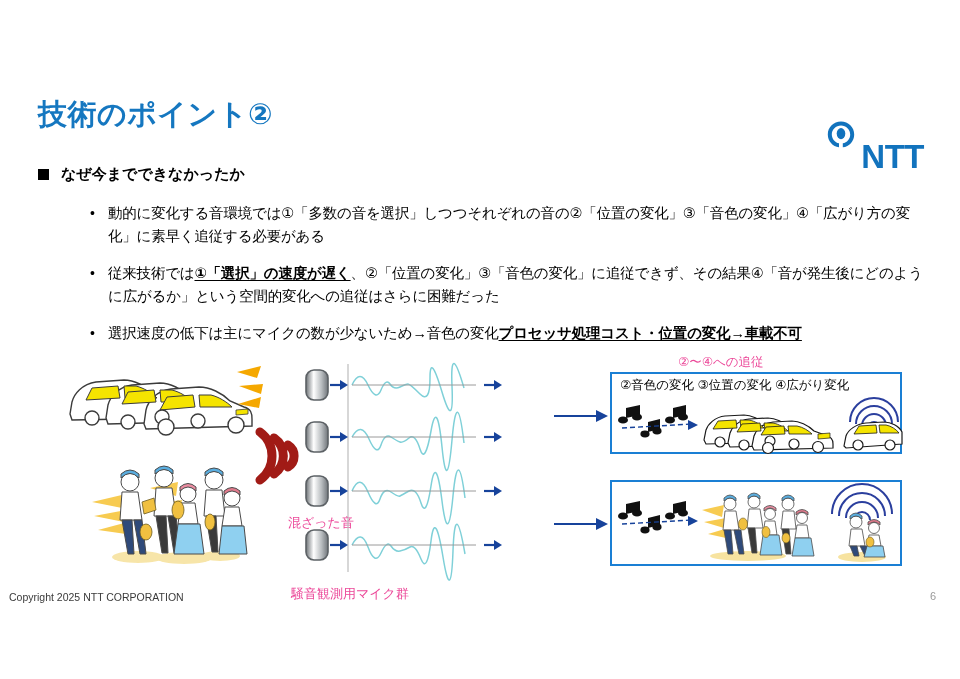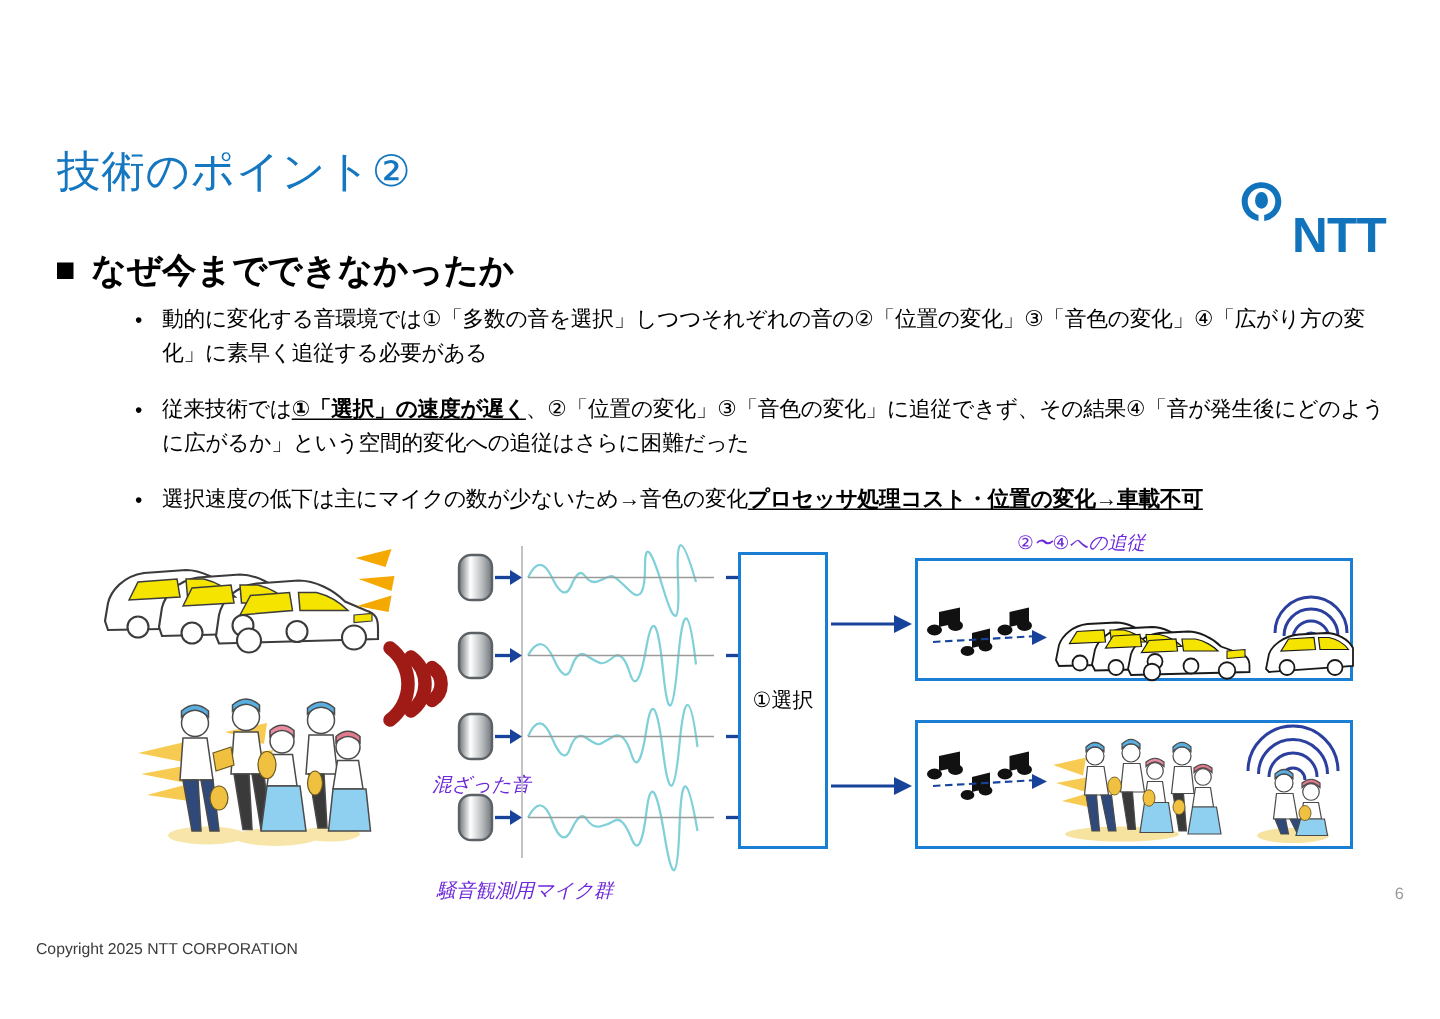--- a/index.html
+++ b/index.html
@@ -22,21 +22,21 @@
     height: 679px;
     background: #ffffff;
   }
 
   
   .slide-title {
     position: absolute;
     left: 38px;
     top: 95px;
     font-size: 29px;
-    font-weight: 400;
+    font-weight: 700;
     color: #1577c0;
     letter-spacing: 0.5px;
     white-space: nowrap;
   }
   .ntt-logo {
     position: absolute;
     right: 36px;
     top: 96px;
     display: flex;
     align-items: center;
@@ -53,21 +53,21 @@
   }
 
   
   .section-head {
     position: absolute;
     left: 38px;
     top: 165px;
     display: flex;
     align-items: center;
     gap: 12px;
-    font-size: 23px;
+    font-size: 15px;
     font-weight: 700;
     color: #000;
   }
   .sq-bullet {
     width: 11px; height: 11px;
     background: #000;
     display: inline-block;
   }
 
   .bullets {
@@ -114,23 +114,22 @@
     height: 260px;
   }
   .fig-abs { position: absolute; }
 
   .cars-group { left: 62px; top: 10px; }
   .people-group { left: 92px; top: 106px; }
 
   .lbl {
     position: absolute;
     font-size: 13px;
-    color: #6d28d9;
+    color: #ec4899;
     white-space: nowrap;
-    font-style: italic;
   }
   .lbl-mixed { left: 248px; top: 162px; margin-left: 40px; }
   .lbl-micarray { left: 262px; top: 233px; margin-left: 29px; }
   .lbl-track { left: 678px; top: 2px; font-size: 12.5px; }
 
   .select-box {
     position: absolute;
     left: 492px;
     top: 16px;
     width: 60px;
@@ -161,26 +160,25 @@
     position: absolute;
     left: 8px; top: 3px;
     font-size: 12.5px;
     color: #000;
     white-space: nowrap;
   }
 
   
   .copyright {
     position: absolute;
-    left: 24px;
+    left: 9px;
     top: 591px;
     font-size: 10.5px;
     color: #3a3a3a;
     white-space: nowrap;
-    margin-top: 36px;
   }
   .page-no {
     position: absolute;
     right: 24px;
     top: 590px;
     font-size: 11px;
     color: #9a9a9a;
   }
   svg { display: block; overflow: visible; }
 </style>
@@ -389,34 +387,32 @@
         <rect x="-4" y="166" width="22" height="30" rx="8" fill="url(#micg)" stroke="#5c6165" stroke-width="1.6"></rect>
         <path d="M20 181 L34 181" stroke="#17439b" stroke-width="2.2"></path>
         <path d="M30 176 L38 181 L30 186 Z" fill="#17439b"></path>
         <path d="M42 181 q9 -17 16 2 t13 6 t10 -7 t9 5 t10 -4 t11 12 t10 -18 t12 16 t10 -6 t12 3" fill="none" stroke="#7fd0d8" stroke-width="1.5"></path>
         <line x1="42" y1="181" x2="166" y2="181" stroke="#9a9a9a" stroke-width="1"></line>
         <path d="M174 181 L188 181" stroke="#17439b" stroke-width="2.2"></path>
         <path d="M184 176 L192 181 L184 186 Z" fill="#17439b"></path>
       </svg>
     </div>
 
-    <div class="select-box">
-      <span class="select-label">①選択</span>
-    </div>
 
     <div class="fig-abs" style="left:552px; top:16px;">
       <svg width="62" height="198" viewBox="0 0 62 198" aria-hidden="true">
         <path d="M2 48 L48 48" stroke="#17439b" stroke-width="2"></path>
         <path d="M44 42 L56 48 L44 54 Z" fill="#17439b"></path>
         <path d="M2 156 L48 156" stroke="#17439b" stroke-width="2"></path>
         <path d="M44 150 L56 156 L44 162 Z" fill="#17439b"></path>
       </svg>
     </div>
 
     <div class="res-box res-box-top">
+      <span class="res-title">②音色の変化 ③位置の変化 ④広がり変化</span>
       <div style="position:absolute; left:6px; top:26px;">
         <svg width="282" height="52" viewBox="0 0 282 52" aria-hidden="true">
 
           <g fill="#111111">
             <path d="M8 18 L8 8 L22 5 L22 15 Z"></path>
             <ellipse cx="5" cy="20" rx="5" ry="3.6"></ellipse>
             <ellipse cx="19" cy="17" rx="5" ry="3.6"></ellipse>
             <path d="M30 32 L30 22 L42 19 L42 29 Z"></path>
             <ellipse cx="27" cy="34" rx="4.6" ry="3.4"></ellipse>
             <ellipse cx="39" cy="31" rx="4.6" ry="3.4"></ellipse>

